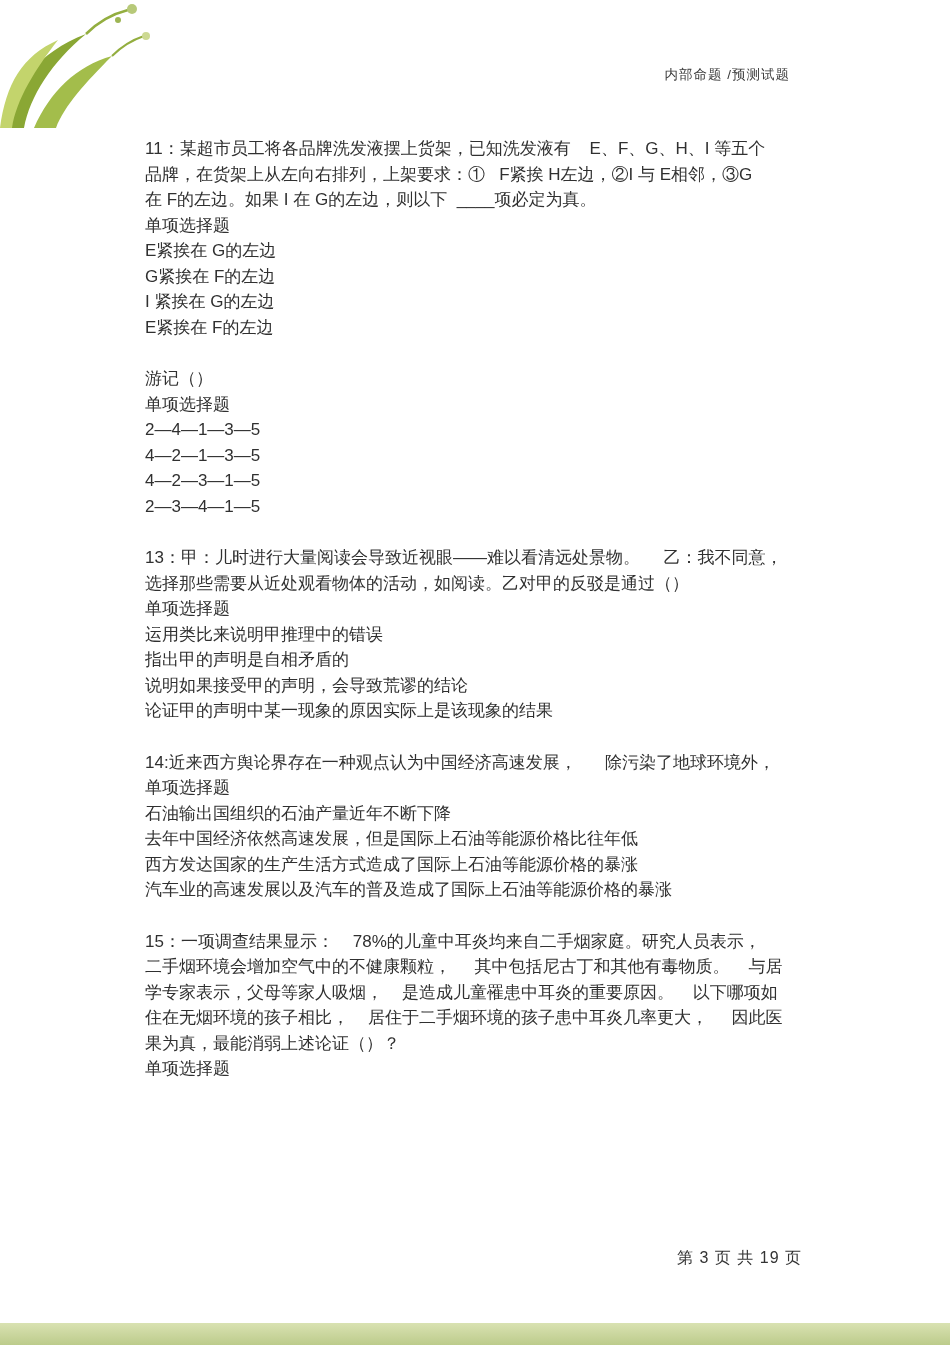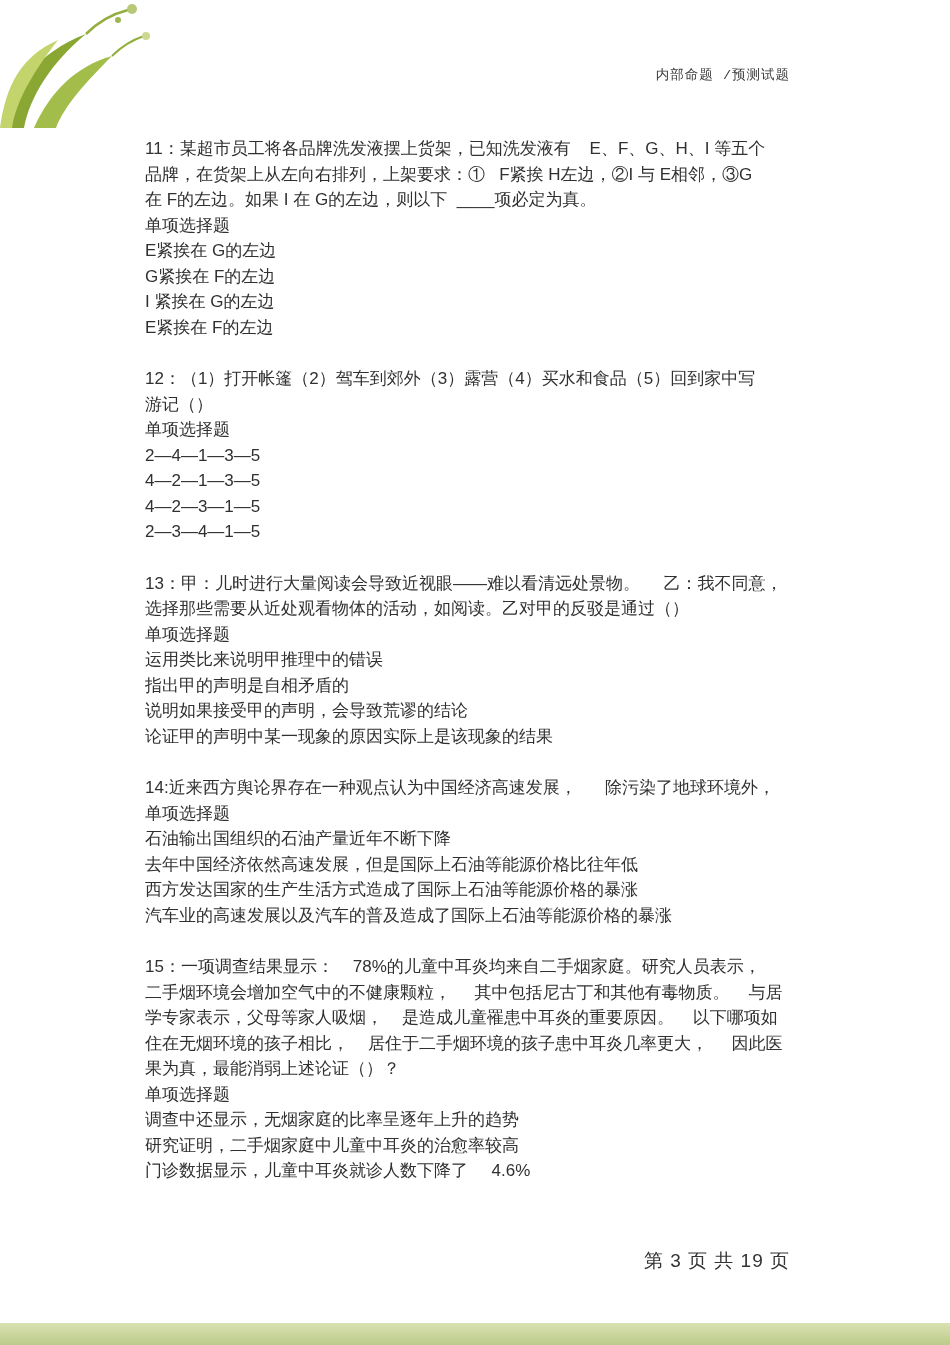--- a/index.html
+++ b/index.html
@@ -17,40 +17,39 @@
     top: 0;
     left: 0;
   }
   .header {
     position: absolute;
     top: 66px;
     right: 160px;
     font-size: 13.5px;
     color: #3a3a3a;
     letter-spacing: 1px;
-    font-family: Liberation Mono, monospace;
   }
   .content {
     position: absolute;
     top: 136px;
     left: 145px;
     width: 675px;
   }
   .question { margin-bottom: 26px; }
   .line {
     font-size: 17px;
     line-height: 25.5px;
     white-space: pre-wrap;
     color: #303030;
   }
   .footer {
     position: absolute;
     top: 1248px;
-    right: 160px;
-    font-size: 19px;
+    right: 148px;
+    font-size: 16px;
     color: #333333;
     letter-spacing: 1px;
   }
   .bottom-bar {
     position: absolute;
     left: 0;
     bottom: 0;
     width: 100%;
     height: 22px;
     background: linear-gradient(to bottom, #d9e2b2, #bccb8b);
@@ -87,21 +86,20 @@
     <div class="options">
           <div class="line option">E紧挨在 G的左边</div>
           <div class="line option">G紧挨在 F的左边</div>
           <div class="line option">I 紧挨在 G的左边</div>
           <div class="line option">E紧挨在 F的左边</div>
         </div>
   </section>
 
   <section class="question">
     <div class="stem">
-          <div class="line">12：（1）打开帐篷（2）驾车到郊外（3）露营（4）买水和食品（5）回到家中写</div>
           <div class="line">游记（）</div>
         </div>
     <div class="type line">单项选择题</div>
     <div class="options">
           <div class="line option">2—4—1—3—5</div>
           <div class="line option">4—2—1—3—5</div>
           <div class="line option">4—2—3—1—5</div>
           <div class="line option">2—3—4—1—5</div>
         </div>
   </section>
@@ -135,25 +133,20 @@
 
   <section class="question">
     <div class="stem">
           <div class="line">15：一项调查结果显示：    78%的儿童中耳炎均来自二手烟家庭。研究人员表示，</div>
           <div class="line">二手烟环境会增加空气中的不健康颗粒，     其中包括尼古丁和其他有毒物质。    与居</div>
           <div class="line">学专家表示，父母等家人吸烟，    是造成儿童罹患中耳炎的重要原因。    以下哪项如</div>
           <div class="line">住在无烟环境的孩子相比，    居住于二手烟环境的孩子患中耳炎几率更大，     因此医</div>
           <div class="line">果为真，最能消弱上述论证（）？</div>
         </div>
     <div class="type line">单项选择题</div>
-    <div class="options">
-          <div class="line option">调查中还显示，无烟家庭的比率呈逐年上升的趋势</div>
-          <div class="line option">研究证明，二手烟家庭中儿童中耳炎的治愈率较高</div>
-          <div class="line option">门诊数据显示，儿童中耳炎就诊人数下降了     4.6%</div>
-        </div>
   </section>
 </main>
 
   <div class="footer">
     <span>第 3 页 共 19 页</span>
   </div>
 
   <div class="bottom-bar" style="background: linear-gradient(rgb(217, 226, 178), rgb(188, 203, 139));"></div>
 
 </div>

